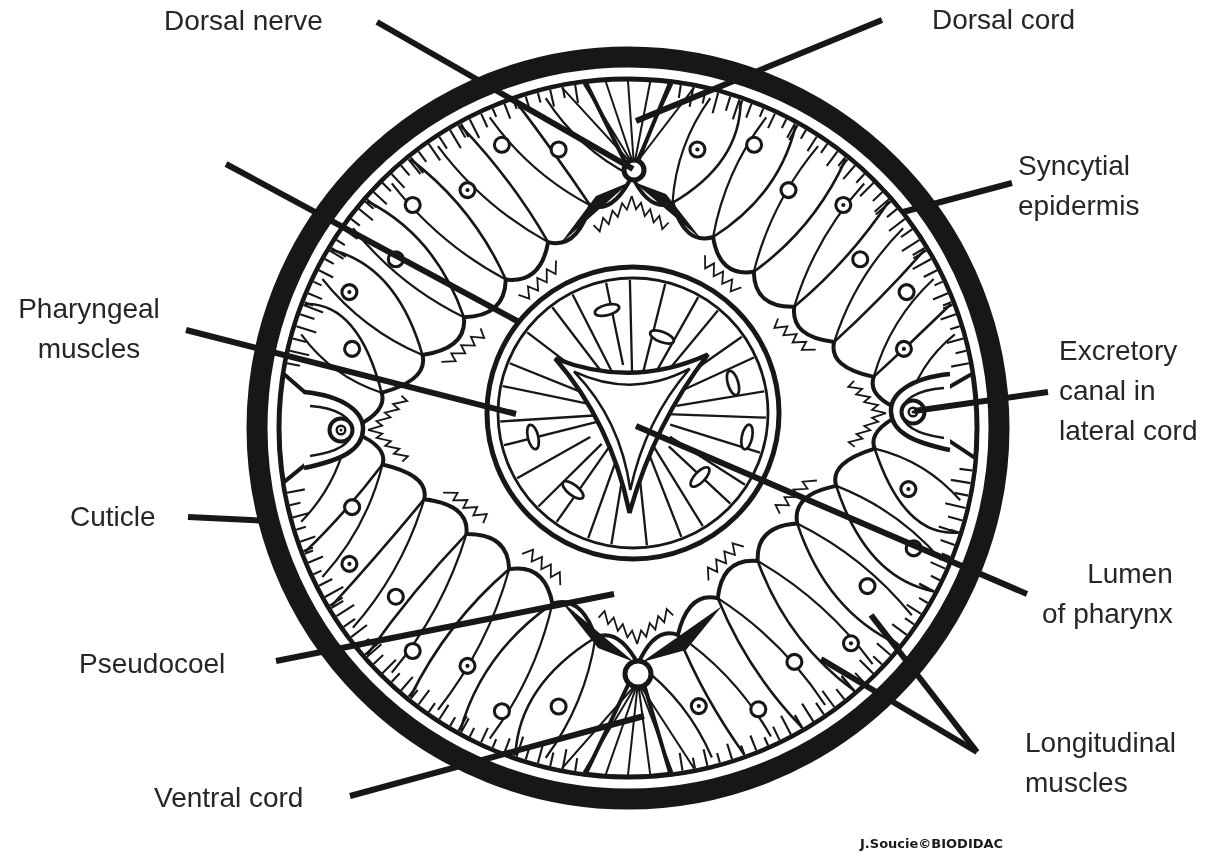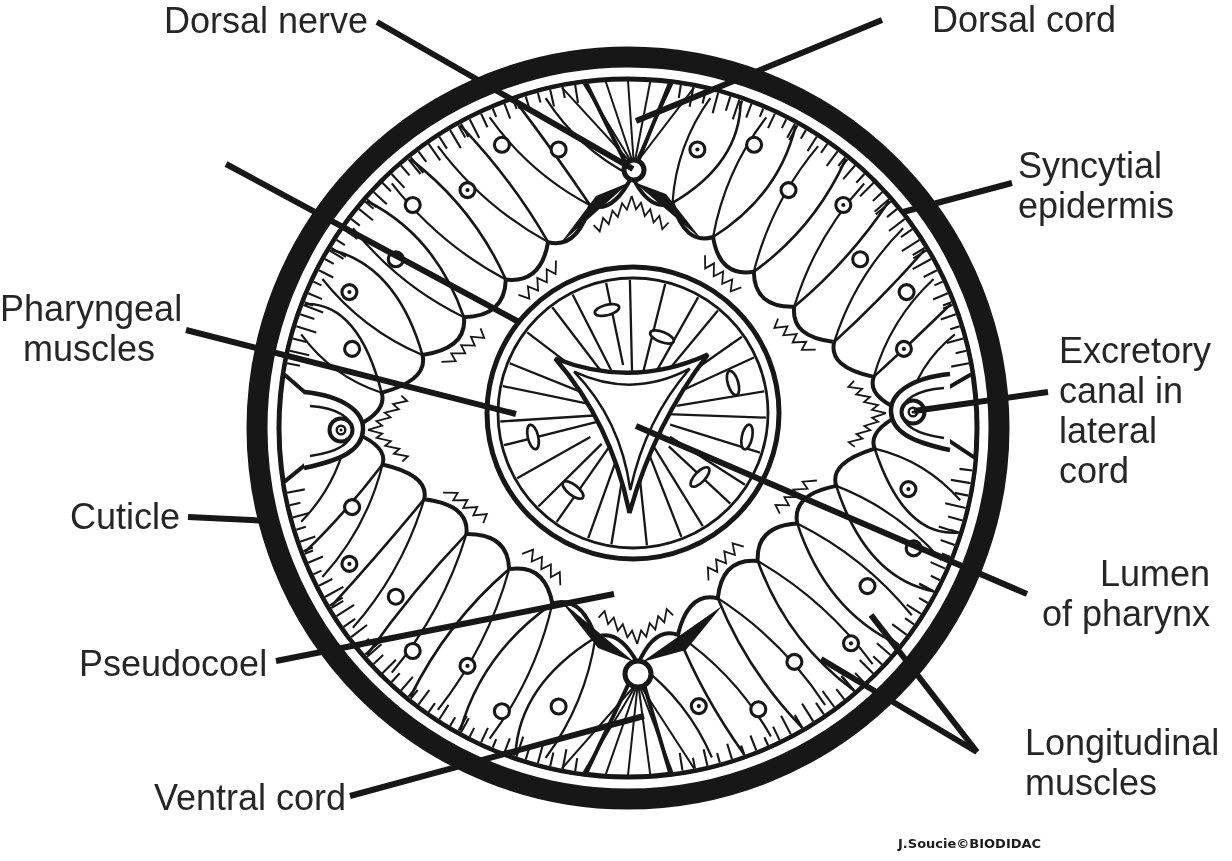--- a/index.html
+++ b/index.html
@@ -1,19 +1,19 @@
 <!DOCTYPE html>
 <html><head>
 <meta charset="utf-8">
 <style>
   html,body{margin:0;padding:0;background:#ffffff;}
   #stage{position:relative;width:1232px;height:861px;background:#ffffff;overflow:hidden;
          font-family:"Liberation Sans", sans-serif;}
   #diagram{position:absolute;left:0;top:0;width:1232px;height:861px;}
-  .lbl{position:absolute;font-size:36px;line-height:40px;color:#262626;
+  .lbl{position:absolute;font-size:28px;line-height:40px;color:#262626;
        white-space:pre-line;letter-spacing:0;}
   .lbl.right{text-align:center;}
   .credit{position:absolute;font-family:"DejaVu Sans", sans-serif;font-size:13px;
           font-weight:bold;color:#1a1a1a;letter-spacing:0;}
 </style>
 </head>
 <body>
 
 <div id="stage">
 
@@ -424,14 +424,14 @@
   <div class="lbl" style="left:1042px;top:554px;text-align:right;">Lumen
 of pharynx</div>
 
   <div class="lbl" style="left:79px;top:644px;">Pseudocoel</div>
 
   <div class="lbl" style="left:154px;top:778px;">Ventral cord</div>
 
   <div class="lbl" style="left:985px;top:723px;margin-left:40px;">Longitudinal
 muscles</div>
 
-  <div class="credit" style="left:898px;top:836px;text-align:right;">J.Soucie©BIODIDAC</div>
+  <div class="credit" style="left:860px;top:836px;text-align:right;">J.Soucie©BIODIDAC</div>
 </div>
 
 </body></html>

